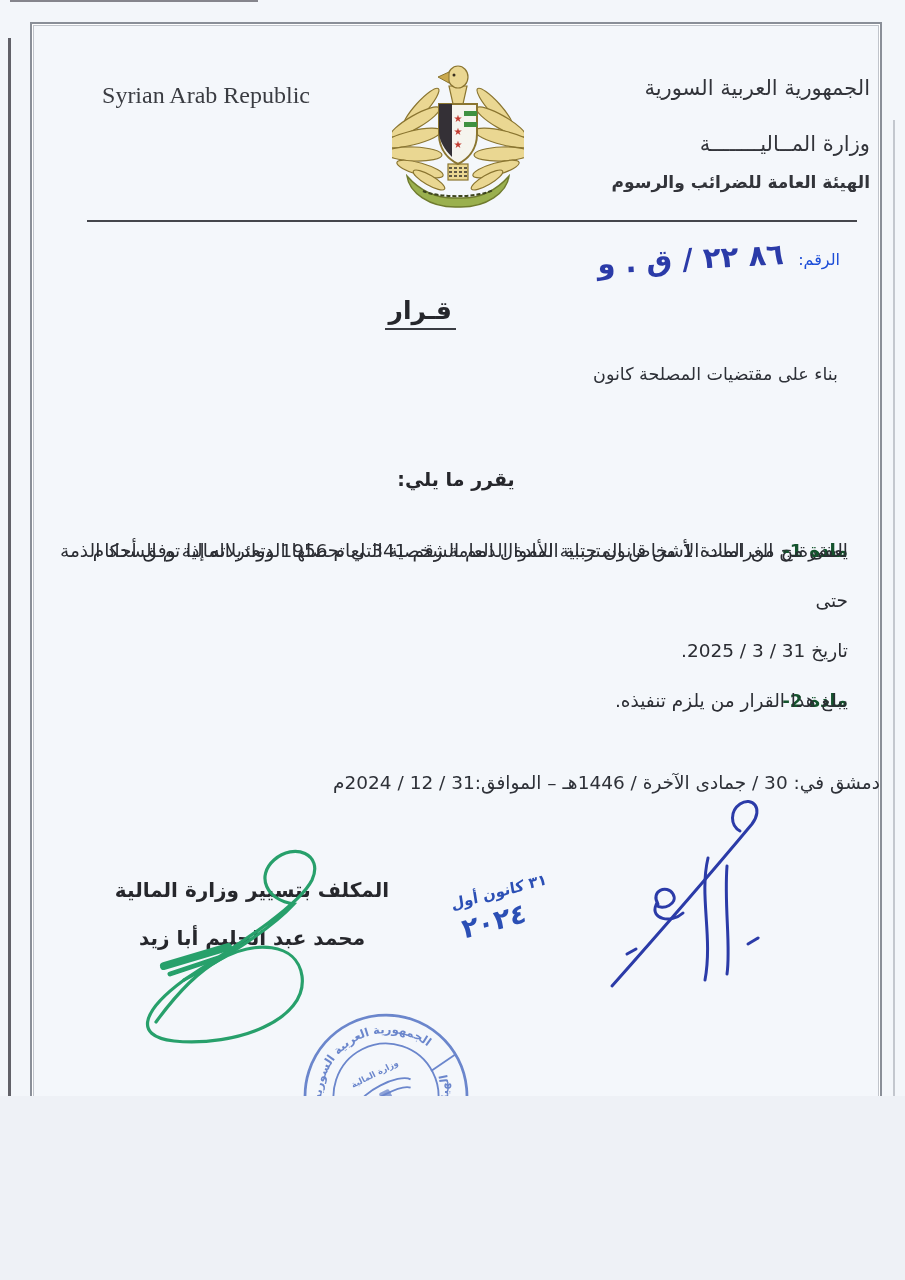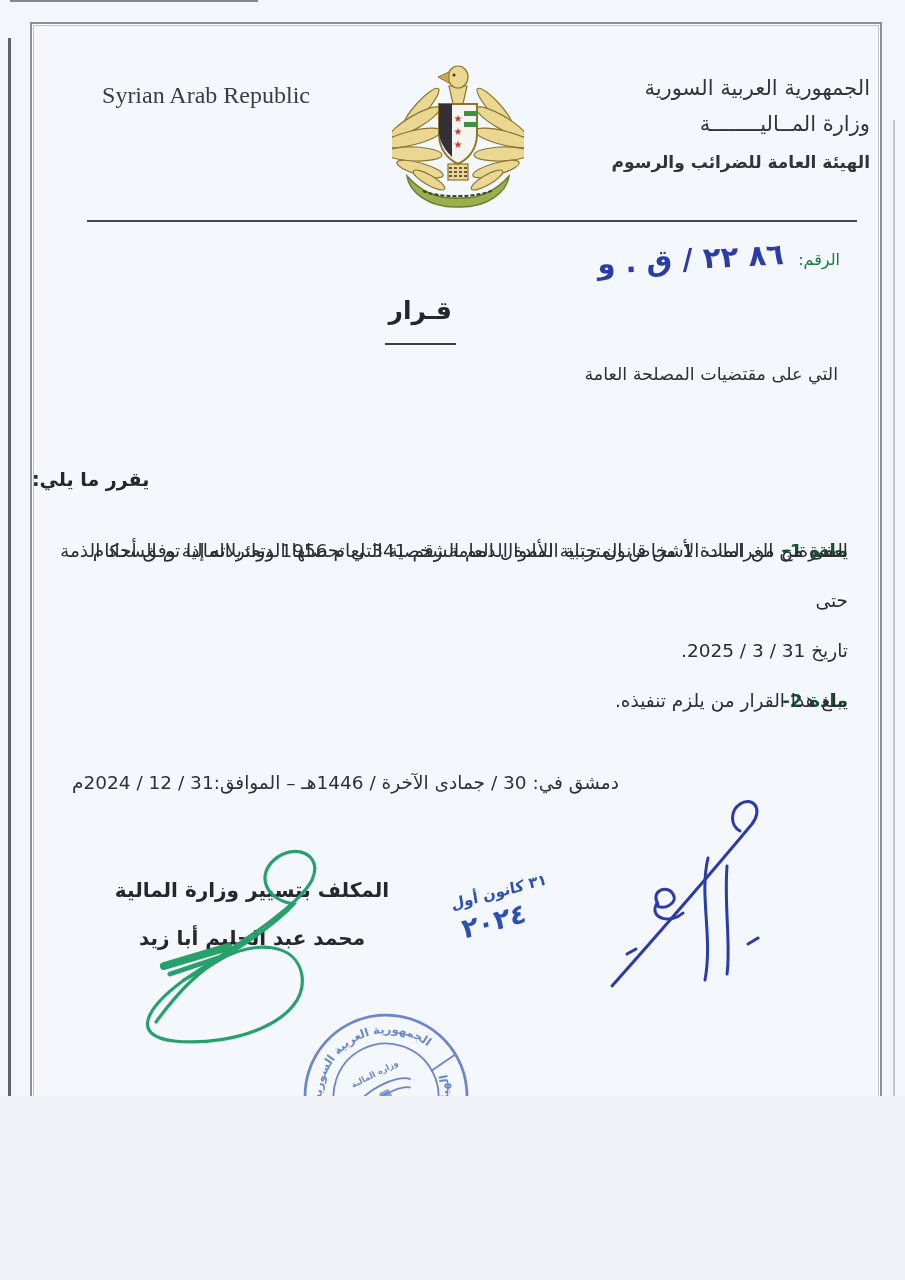--- a/index.html
+++ b/index.html
@@ -13,40 +13,40 @@
   .frame{position:absolute;left:30px;top:22px;width:848px;height:1238px;background:#f4f7fb;
          border:2px solid #8a8f98;box-shadow:inset 0 0 0 1px #ffffff, inset 0 0 0 2px #c0c4cb;}
   .frame *{position:absolute;}
   
   .en-header{left:18px;top:58px;width:260px;font-family:"Liberation Serif",serif;color:#3a3c42;}
   .en-header .l1{position:static;display:block;font-size:24px;}
   .en-header .l2{position:static;display:block;font-size:24px;margin-top:18px;}
   .emblem{left:360px;top:34px;width:132px;height:150px;}
   .ar-header{right:10px;top:52px;width:270px;text-align:right;color:#32343a;}
   .ar-header .a1{position:static;display:block;font-size:21px;}
-  .ar-header .a2{position:static;display:block;font-size:21px;margin-top:12px;}
+  .ar-header .a2{position:static;display:block;font-size:21px;margin-top:32px;}
   .ar-header .a3{position:static;display:block;font-size:17px;font-weight:bold;margin-top:16px;}
   .rule{left:55px;top:196px;width:770px;height:2px;background:#45464c;}
   
   .ref-line{right:40px;top:212px;height:46px;display:flex;align-items:center;gap:14px;}
-  .ref-label{position:static;font-size:16px;color:#15803d;}
+  .ref-label{position:static;font-size:16px;color:#1d4ed8;}
   .handwriting{color:#2b3ba8;font-weight:600;}
   .ref-value{position:static;font-size:29px;letter-spacing:2px;transform:rotate(-3deg);}
   
   .title-row{left:0;right:0;top:272px;text-align:center;}
   .title-row .t{display:inline-block;font-size:25px;font-weight:bold;color:#26272c;
-                border-bottom:2px solid #3a3c42;padding:0 4px 18px;}
+                border-bottom:2px solid #3a3c42;padding:0 4px 3px;}
   .preamble{right:42px;top:340px;font-size:17.5px;}
-  .intro{left:0;right:0;top:444px;text-align:left;font-size:19px;font-weight:bold;color:#26272c;}
+  .intro{left:0;right:0;top:444px;text-align:center;font-size:19px;font-weight:bold;color:#26272c;}
   .articles{left:28px;right:32px;top:502px;font-size:18.5px;line-height:50px;color:#2b2d33;}
   .articles div{position:static;}
   .jline{text-align:justify;text-align-last:justify;}
   .rline{text-align:right;}
   .art-label{font-weight:bold;color:#14532d;}
-  .date-line{left:0;right:0;top:748px;text-align:left;font-size:18.5px;padding-left:40px;}
+  .date-line{left:0;right:0;top:748px;text-align:right;font-size:18.5px;padding-left:40px;}
   
   .sig-block{left:80px;top:842px;width:280px;text-align:center;font-weight:bold;font-size:20px;
              color:#26272c;line-height:48px;}
   .sig-block div{position:static;}
   .green-sig{left:82px;top:824px;width:280px;height:215px;pointer-events:none;}
   .blue-sig{left:568px;top:770px;width:195px;height:205px;pointer-events:none;}
   .hand-date{left:350px;top:868px;width:170px;transform:rotate(-15deg) skewX(-6deg);
              color:#2b4fb5;text-align:right;}
   .hand-date .hd1{position:static;display:block;font-size:15px;font-weight:600;letter-spacing:1px;}
   .hand-date .hd2{position:static;display:block;font-size:27px;font-weight:bold;margin:2px 26px 0 0;}
@@ -111,21 +111,21 @@
     <div class="rule"></div>
 
     <div class="ref-line">
       <span class="ref-label">الرقم:</span>
       <span class="ref-value handwriting">٨٦ ٢٢ / ق . و</span>
     </div>
 
     <div class="title-row">
       <span class="t">قـرار</span>
     </div>
-    <div class="preamble">التي على مقتضيات المصلحة العامة</div>
+    <div class="preamble">بناء على مقتضيات المصلحة كانون</div>
     <div class="intro">يقرر ما يلي:</div>
 
     <div class="articles">
       <div class="jline">
         <span class="art-label">مادة 1-</span>
         <span>يعفى من الغرامات الأشخاص المترتبة المادة الذمم الشخصية التي تحصلها الدوائر المالية وفق أحكام</span>
       </div>
       <div class="jline">الفقرة ج من المادة 1 من قانون جباية الأموال العامة رقم 341 لعام 1956 وتعديلاته إذا تم السداد الذمة حتى</div>
       <div class="rline">تاريخ 31 / 3 / 2025.</div>
       <div class="rline">

